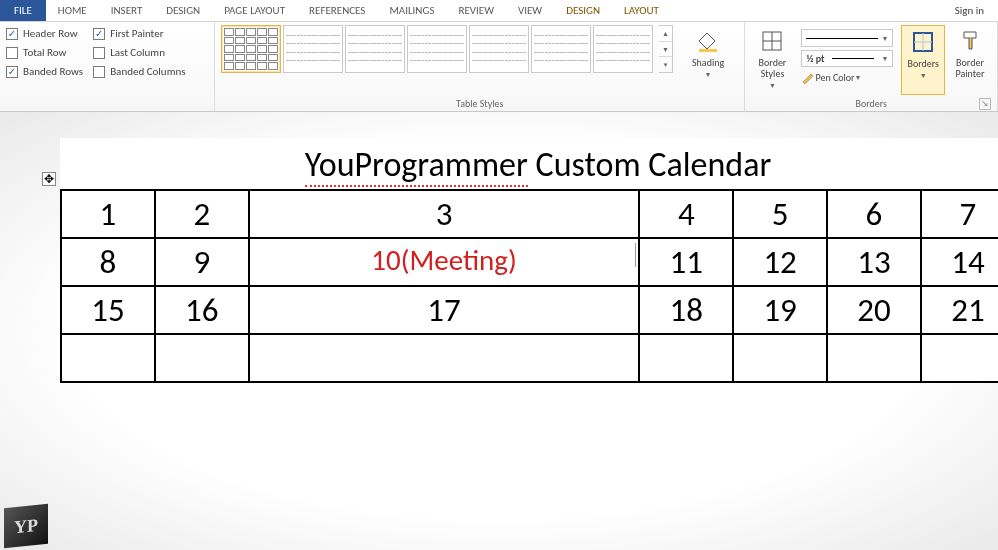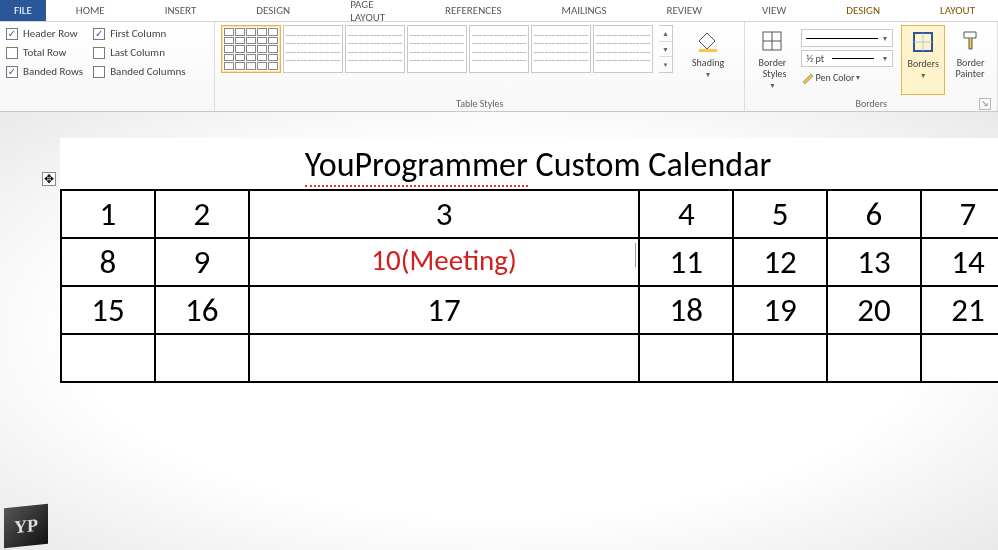--- a/index.html
+++ b/index.html
@@ -1,20 +1,20 @@
 <!DOCTYPE html>
 <html><head>
 <meta charset="utf-8">
 <style>
 * { box-sizing: border-box; margin: 0; padding: 0; }
 body { font-family: "Segoe UI", Calibri, Arial, sans-serif; font-size: 11px; background: #fff; width: 998px; height: 550px; overflow: hidden; position: relative; }
 
 .tabbar { display: flex; align-items: stretch; height: 22px; background: #fff; border-bottom: 1px solid #d4d4d4; font-size: 11px; }
 .tabbar .file { background: #2b579a; color: #fff; padding: 0 14px; display: flex; align-items: center; font-weight: normal; }
-.tabbar .tab { padding: 0 30px; display: flex; align-items: center; color: #5a5a5a; cursor: default; }
+.tabbar .tab { padding: 0 12px; display: flex; align-items: center; color: #5a5a5a; cursor: default; }
 .tabbar .tab.tool { color: #805500; }
 .tabbar .tab.tool.active { color: #805500; }
 .tabbar .spacer { flex: 1; }
 .tabbar .signin { padding: 0 14px; display: flex; align-items: center; color: #444; }
 
 .ribbon { display: flex; align-items: stretch; height: 90px; background: linear-gradient(#fff,#f7f7f7); border-bottom: 1px solid #c9c9c9; font-size: 11px; color: #444; }
 .group { display: flex; flex-direction: column; border-right: 1px solid #dcdcdc; padding: 3px 6px 0 6px; }
 .group .body { flex: 1; display: flex; align-items: flex-start; }
 .group .label { text-align: center; color: #666; font-size: 10px; padding: 2px 0; position: relative; }
 .group .label .launcher { position: absolute; right: 0; bottom: 2px; width: 12px; height: 12px; border: 1px solid #b9b9b9; font-size: 8px; line-height: 9px; text-align: center; color: #777; background: #f7f7f7; }
@@ -31,28 +31,28 @@
 .style-thumb .c { flex: 1; border: 1px solid #888; }
 .style-thumb.plain .c { border: none; border-bottom: 1px dashed #bbb; }
 .style-thumb.plain .r:last-child .c { border-bottom: none; }
 .styles-more { width: 14px; height: 48px; border: 1px solid #c9c9c9; border-left: none; display: flex; flex-direction: column; }
 .styles-more div { flex: 1; display: flex; align-items: center; justify-content: center; font-size: 7px; color: #666; border-bottom: 1px solid #dcdcdc; }
 .styles-more div:last-child { border-bottom: none; }
 
 .vbtn { display: flex; flex-direction: column; align-items: center; justify-content: flex-start; padding: 2px 5px; gap: 2px; height: 70px; min-width: 42px; }
 .vbtn.highlight { background: #fff3cc; border: 1px solid #e8b24a; }
 .vbtn .iconwrap { width: 30px; height: 28px; display: flex; align-items: center; justify-content: center; }
-.vbtn .txt { font-size: 10px; text-align: right; line-height: 11px; }
+.vbtn .txt { font-size: 10px; text-align: center; line-height: 11px; }
 .vbtn .dd { font-size: 7px; color: #666; }
 
 .borders-body { display: flex; align-items: flex-start; gap: 4px; }
 .borders-mid { display: flex; flex-direction: column; gap: 3px; padding: 4px 4px 0 4px; min-width: 100px; }
 .line-style { border: 1px solid #c9c9c9; height: 18px; display: flex; align-items: center; padding: 0 4px; gap: 4px; background: #fff; }
 .line-style .line { flex: 1; height: 0; border-top: 1px solid #000; }
-.pen-width { border: 1px solid #c9c9c9; padding: 1px 4px; background: #fff; display: flex; align-items: center; gap: 8px; font-size: 10px; }
+.pen-width { border: 1px solid #c9c9c9; padding: 1px 4px; background: #fff; display: flex; align-items: center; gap: 8px; font-size: 10px; font-weight: bold; }
 .pen-color { display: flex; align-items: center; font-size: 10px; }
 
 .doc { background: radial-gradient(#fff 60%, #e9e9e9); padding: 14px 60px; height: calc(550px - 112px); position: relative; }
 .page { background: #fff; margin: 12px auto; width: 956px; }
 .title { font-family: Calibri, Arial; font-size: 34px; text-align: center; padding: 6px 0 4px 0; position: relative; }
 .title .spellerr { border-bottom: 2px dotted #e03030; }
 .move-handle { position: absolute; left: 42px; top: 60px; width: 14px; height: 14px; border: 1px solid #888; background: #fff; display: flex; align-items: center; justify-content: center; font-size: 12px; }
 .caltable { width: 100%; border-collapse: collapse; }
 .caltable th, .caltable td { border: 2px solid #000; font-family: Calibri, Arial; text-align: center; font-weight: normal; }
 .caltable th { font-size: 33px; padding: 1px 0; }
@@ -98,21 +98,21 @@
               <span>Total Row</span>
             </label>
           <label class="chk">
               <span class="box">✓</span>
               <span>Banded Rows</span>
             </label>
         </div>
         <div class="opts-col">
           <label class="chk">
               <span class="box">✓</span>
-              <span>First Column</span>
+              <span>First Painter</span>
             </label>
           <label class="chk">
               <span class="box"></span>
               <span>Last Column</span>
             </label>
           <label class="chk">
               <span class="box"></span>
               <span>Banded Columns</span>
             </label>
         </div>

